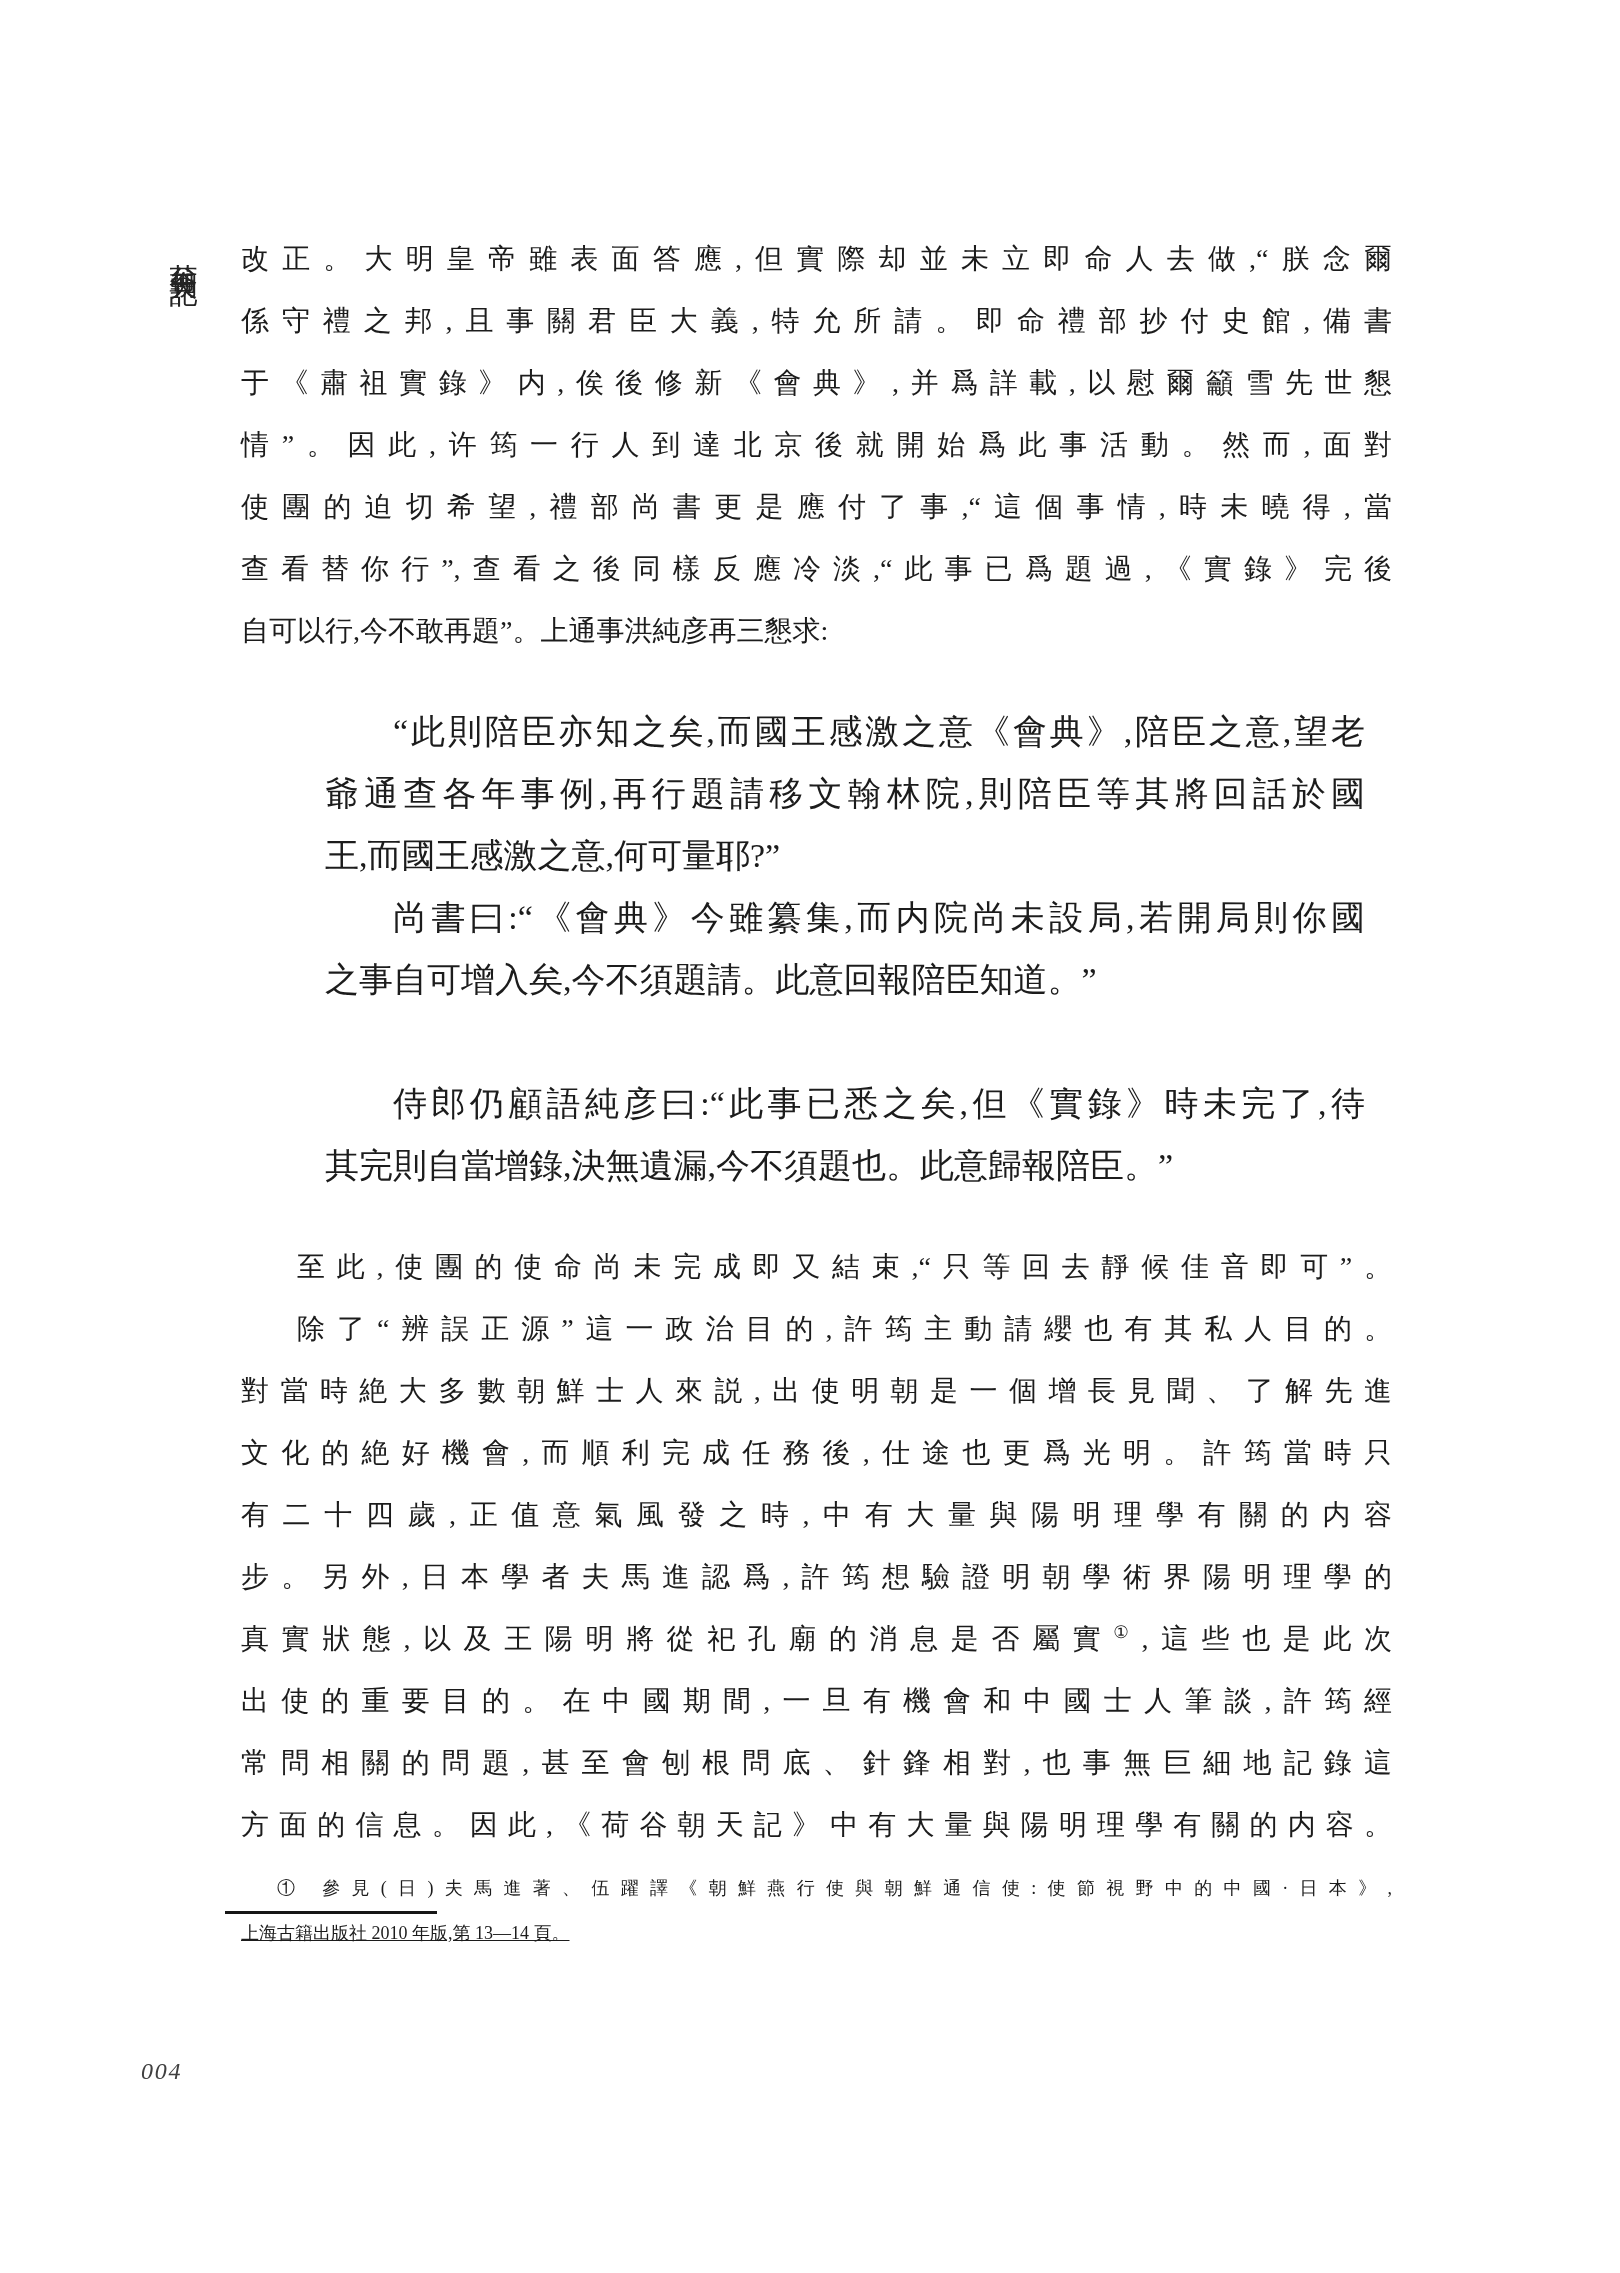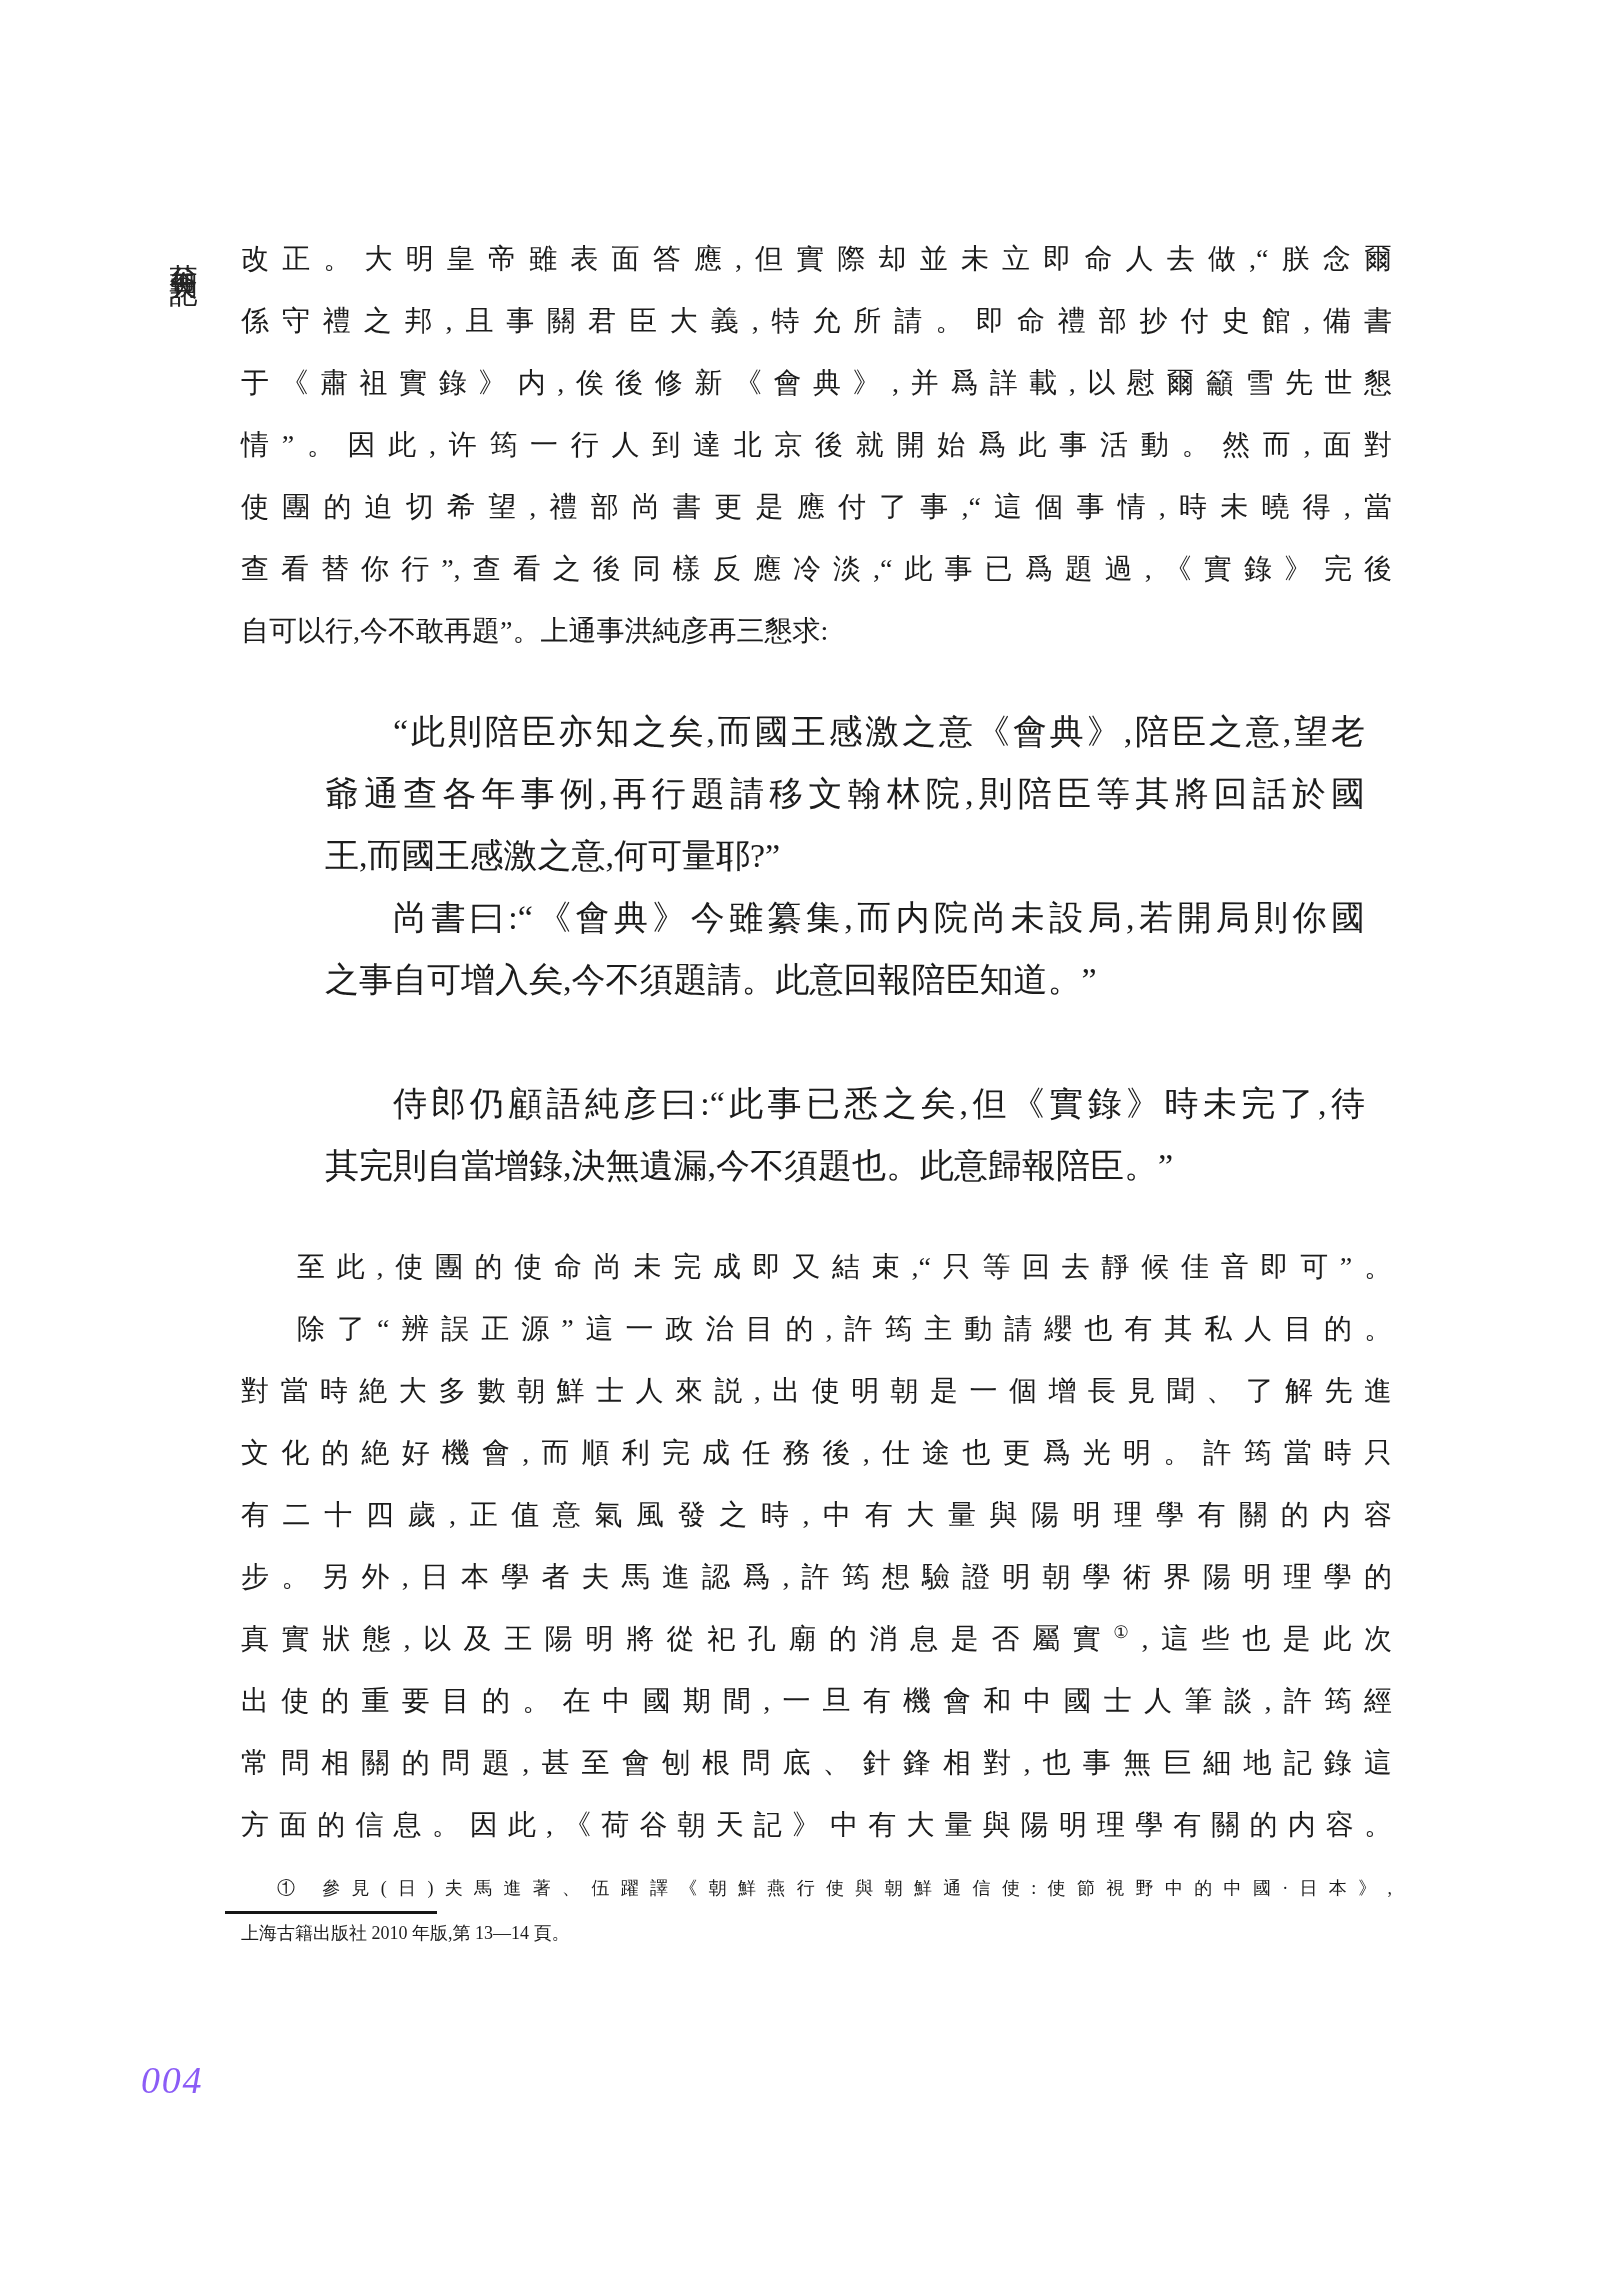--- a/index.html
+++ b/index.html
@@ -52,30 +52,30 @@
   }
   .footnotes {
     position: absolute;
     left: 241px;
     top: 1866px;
     width: 1151px;
     font-size: 18px;
     line-height: 45px;
   }
   .footnotes .line { text-align: justify; text-align-last: justify; }
-  .footnotes .line.no-fill { text-align-last: left; }
+  .footnotes .line.no-fill { text-align-last: left; text-decoration: underline; }
   .footnotes .line.ind { text-indent: 2em; }
   .page-number {
     position: absolute;
     left: 141px;
     top: 2058px;
-    font-size: 38px;
+    font-size: 24px;
     font-style: italic;
     letter-spacing: 1.8px;
-    color: #8b5cf6;
+    color: #404040;
   }
 </style>
 </head>
 <body>
 
 <div class="page" style="background: rgb(255, 255, 255); color: rgb(28, 28, 28);">
   <div class="margin-title">荷谷朝天記</div>
 
   <div class="text-block" id="text-block">
       <div class="para body">

